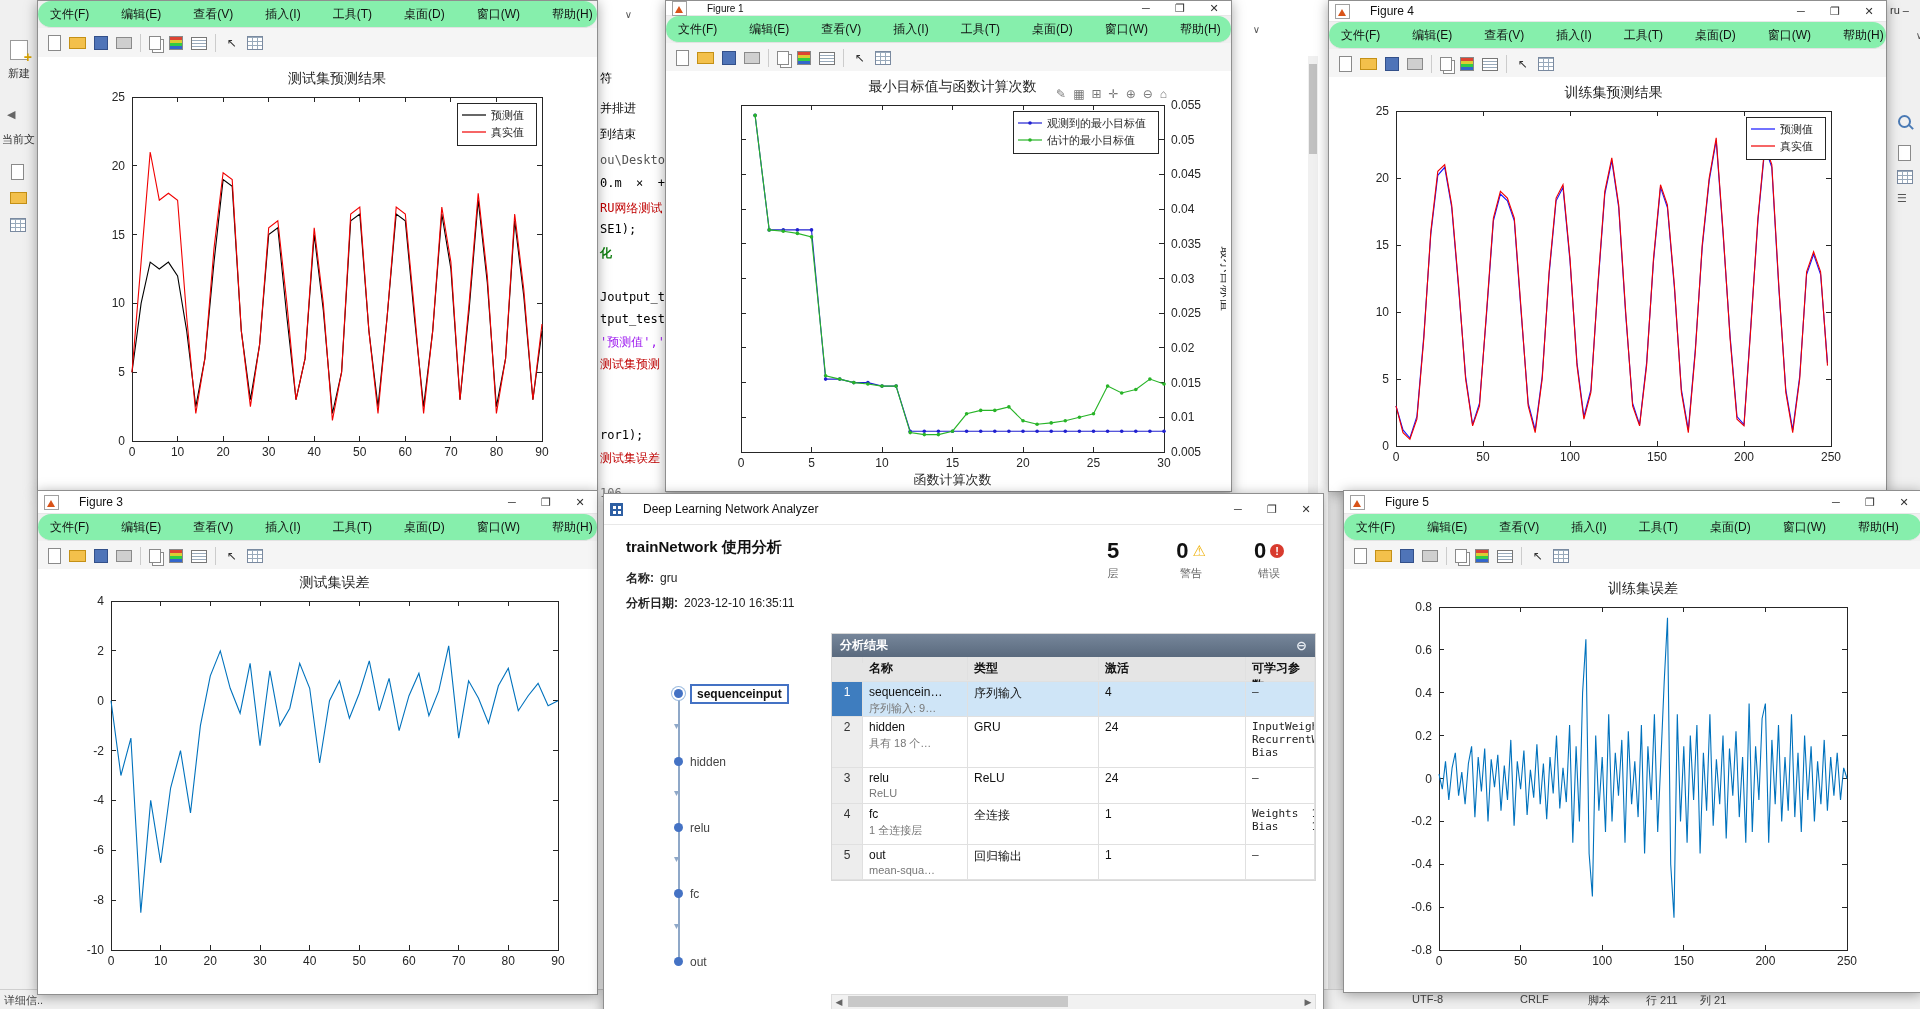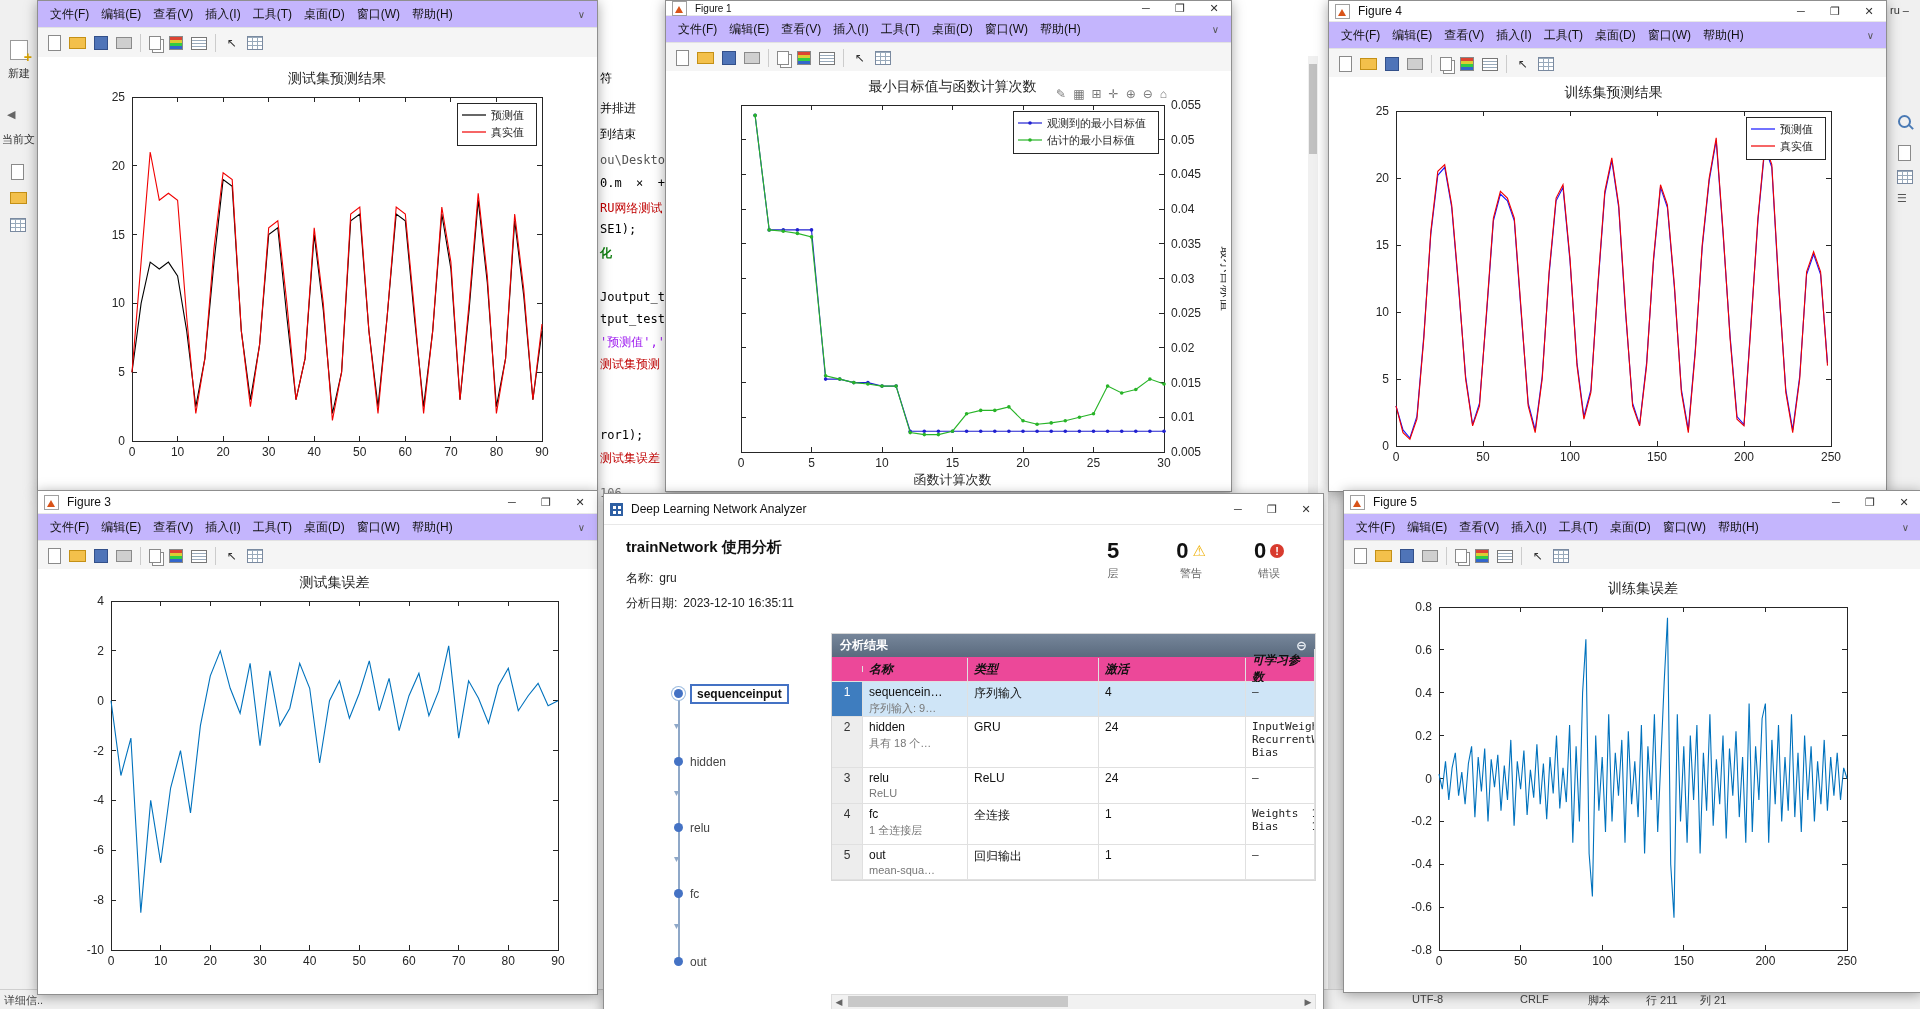--- a/index.html
+++ b/index.html
@@ -13,72 +13,72 @@
   .ed-line{position:absolute;left:3px;font-family:"DejaVu Sans Mono",monospace;font-size:12px;white-space:pre;}
   #mid-strip{position:absolute;left:1230px;top:0;width:98px;height:1009px;background:#fff;z-index:0;}
   .vscroll{position:absolute;right:10px;top:56px;bottom:0;width:10px;background:#f0f0f0;}
   .vthumb{position:absolute;left:1px;top:8px;width:8px;height:90px;background:#c1c1c1;}
   #right-strip{position:absolute;left:1885px;top:0;width:35px;height:1009px;background:#f0f0f0;border-left:1px solid #c0c0c0;z-index:0;}
   #statusbar{position:absolute;left:0;bottom:0;width:1920px;height:19px;background:#f0f0f0;border-top:1px solid #cfcfcf;z-index:1;}
   #statusbar span{position:absolute;top:3px;font-size:11px;color:#444;white-space:nowrap;}
 
   
   .win{position:absolute;background:#f0f0f0;border:1px solid #8f8f8f;box-shadow:0 2px 12px rgba(0,0,0,.35);}
-  .titlebar{position:relative;height:22px;background:#fff;display:flex;align-items:center;gap:8px;padding-left:6px;border-bottom:1px solid #e8e8e8;}
+  .titlebar{position:relative;height:22px;background:#fff;display:flex;align-items:center;gap:20px;padding-left:6px;border-bottom:1px solid #e8e8e8;}
   .titlebar.slim{height:14px;}
   .ttext{font-size:12px;color:#111;white-space:nowrap;}
   .slim .ttext{font-size:10px;}
   .tbtns{margin-left:auto;display:flex;height:100%;}
   .tbtn{width:34px;display:flex;align-items:center;justify-content:center;font-size:11px;color:#333;}
   .figicon{width:13px;height:13px;background:#fff;border:1px solid #a0a0a0;position:relative;flex:0 0 auto;}
   .figicon:after{content:"";position:absolute;left:2px;bottom:2px;width:0;height:0;border-left:4px solid transparent;border-right:4px solid transparent;border-bottom:7px solid #d95319;}
   .dlicon{width:13px;height:13px;background:#2e5fa3;position:relative;flex:0 0 auto;}
   .dlicon:after{content:"";position:absolute;left:3px;top:3px;width:3px;height:3px;background:#fff;box-shadow:5px 0 0 #fff,0 5px 0 #fff,5px 5px 0 #fff;}
-  .menubar{position:relative;height:26px;background:#c4b5fd;display:flex;align-items:center;gap:12px;padding:0 12px;border-bottom:1px solid #e2e2e2;}
+  .menubar{position:relative;height:26px;background:#86efac;display:flex;align-items:center;gap:32px;padding:0 12px;border-bottom:1px solid #e2e2e2;border-radius:13px;}
   .menu-item{font-size:12px;color:#111;white-space:nowrap;}
   .menu-more{margin-left:auto;font-size:10px;color:#555;}
   .toolbar{position:relative;height:30px;background:#f5f5f5;display:flex;align-items:center;gap:8px;padding:0 10px;border-bottom:1px solid #ddd;}
   .tb-sep{width:1px;height:18px;background:#ccc;}
   .tb-icon{width:15px;height:14px;font-size:12px;color:#333;display:flex;align-items:center;justify-content:center;}
   .icon-page{width:11px;height:14px;background:#fff;border:1px solid #8a8a8a;}
   .icon-folder{width:15px;height:10px;background:#f3c04b;border:1px solid #c49016;}
   .icon-floppy{width:12px;height:12px;background:#4f74b8;border:1px solid #33508a;}
   .icon-printer{width:14px;height:10px;background:#cfcfcf;border:1px solid #8a8a8a;}
   .icon-copy{width:10px;height:12px;background:#fff;border:1px solid #8a8a8a;box-shadow:3px 3px 0 -1px #fff,3px 3px 0 0 #8a8a8a;}
   .icon-colorbar{width:12px;height:12px;border:1px solid #888;background:linear-gradient(180deg,#d43 0 25%,#dc3 25% 50%,#3c4 50% 75%,#36c 75% 100%);}
   .icon-legendbox{width:14px;height:11px;border:1px solid #777;background:repeating-linear-gradient(180deg,#fff 0 2px,#9ab 2px 3px);}
   .icon-grid{width:14px;height:12px;border:1px solid #7a8aa0;background:repeating-linear-gradient(0deg,transparent 0 3px,#9ab 3px 4px),repeating-linear-gradient(90deg,transparent 0 4px,#9ab 4px 5px),#fff;}
   .figbody{position:absolute;left:0;right:0;bottom:0;background:#fff;}
   .chart{position:absolute;}
   .axtools{position:absolute;display:flex;gap:7px;font-size:12px;color:#777;z-index:2;}
 
   
   .dlna-h1{position:absolute;left:22px;top:44px;font-size:15px;font-weight:bold;color:#111;}
   .meta{position:absolute;font-size:12px;color:#222;}
-  .ml{font-weight:normal;margin-right:6px;}
+  .ml{font-weight:bold;margin-right:6px;}
   .stats{position:absolute;display:flex;gap:38px;}
   .stat{display:flex;flex-direction:column;align-items:center;min-width:40px;}
   .numrow{display:flex;align-items:center;gap:4px;}
   .num{font-size:22px;font-weight:bold;color:#111;}
   .warnicon{color:#efb310;font-size:15px;}
   .erricon{width:14px;height:14px;border-radius:50%;background:#d83b2e;color:#fff;font-size:11px;font-weight:bold;display:flex;align-items:center;justify-content:center;}
   .slab{font-size:11px;color:#666;margin-top:2px;}
   .diag{position:absolute;}
   .dline{position:absolute;width:2px;background:#8fa8c8;}
   .darrow{position:absolute;font-size:10px;color:#8fa8c8;}
   .dnode{position:absolute;left:62px;display:flex;align-items:center;gap:7px;height:15px;}
   .dot{width:9px;height:9px;border-radius:50%;background:#4472c4;flex:0 0 auto;}
   .dot.ring{box-shadow:0 0 0 2px #fff,0 0 0 3px #9dbce0;}
   .dlabel{font-size:12px;color:#444;}
   .selbox{font-size:12px;font-weight:bold;color:#111;border:2px solid #4472c4;background:#fff;padding:1px 5px;}
   .results{position:absolute;background:#fff;border:1px solid #d8d8d8;}
   .res-head{height:23px;background:linear-gradient(#76869a,#5a6a7e);color:#fff;font-size:12px;font-weight:bold;display:flex;align-items:center;padding:0 8px;}
   .res-collapse{margin-left:auto;font-size:13px;color:#e8edf3;}
   .thead,.trow{display:flex;border-bottom:1px solid #e0e0e0;background:#fff;}
-  .thead{background:#ec4899;height:24px;align-items:center;font-weight:bold;font-style:italic;}
+  .thead{background:#e5e5e5;height:24px;align-items:flex-start;font-weight:bold;}
   .cell{border-right:1px solid #e0e0e0;padding:3px 6px;font-size:12px;color:#111;overflow:hidden;}
   .c0{width:30px;flex:0 0 auto;text-align:center;padding:3px 0;}
   .c1{width:92px;flex:0 0 auto;}
   .c2{width:118px;flex:0 0 auto;}
   .c3{width:134px;flex:0 0 auto;}
   .c4{flex:1;}
   .trow .c0{background:#ededed;color:#333;}
   .trow.sel{background:#cfe5f7;}
   .trow.sel .c1,.trow.sel .c2,.trow.sel .c3,.trow.sel .c4{background:#cfe5f7;}
   .trow.sel .c0{background:#3e7dbf;color:#fff;}

